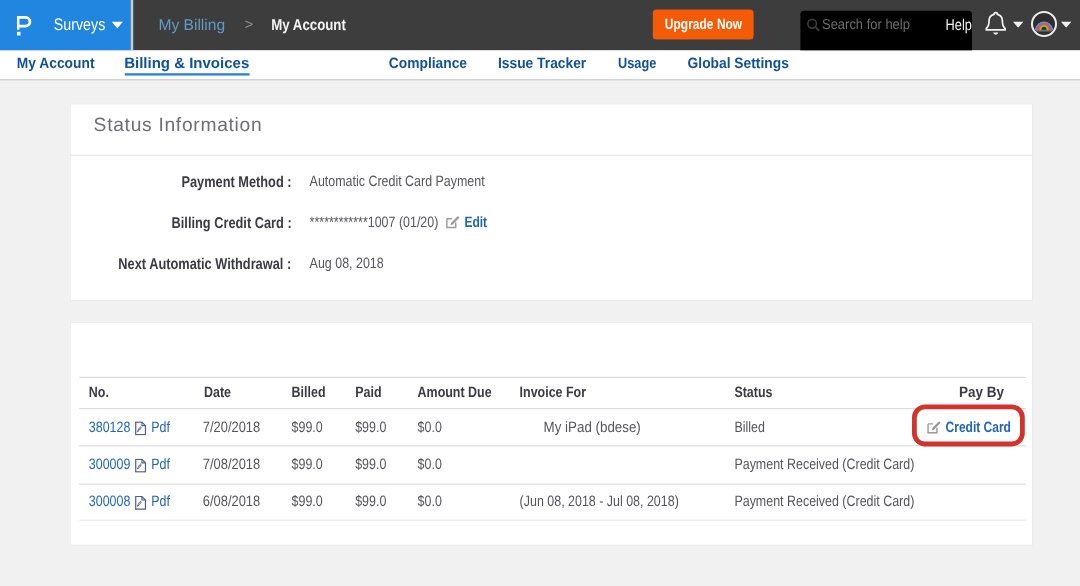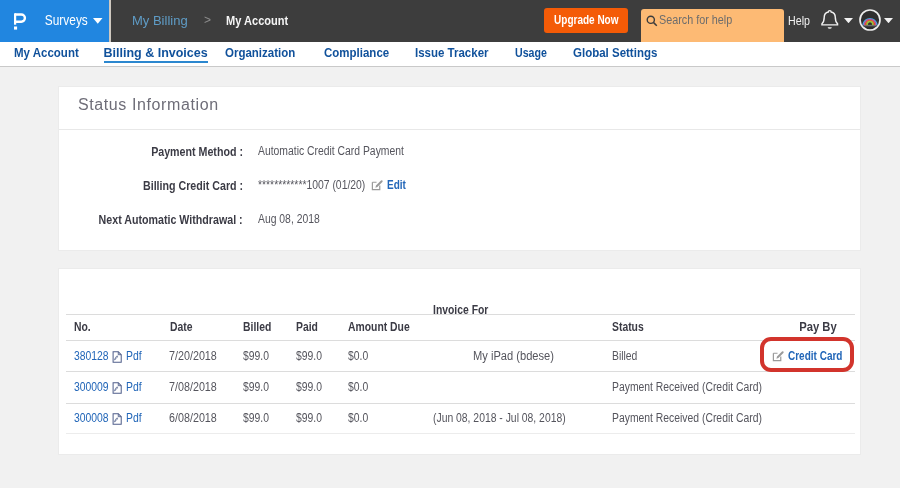--- a/index.html
+++ b/index.html
@@ -10,21 +10,21 @@
 .sxc { display:inline-block; transform:scaleX(.80); transform-origin:50% 50%; white-space:nowrap; }
 
 
 #topbar { position:absolute; left:0; top:0; width:900px; height:41.5px; background:#3d3d3d; }
 #bluebox { position:absolute; left:0; top:0; width:111px; height:41.5px; background:#2186e0; border-right:2px solid #cfc8bf; }
 #surveys { position:absolute; left:41px; top:0; height:41px; line-height:41px; color:#fff; font-size:14px; }
 #crumb-mysurveys { position:absolute; left:132px; top:0; height:41px; line-height:41px; color:#5f9cc6; font-size:13px; }
 #crumb-gt { position:absolute; left:204px; top:0; height:41px; line-height:41px; color:#8d8d8d; font-size:12px; }
 #crumb-myaccount { position:absolute; left:226px; top:0; height:41px; line-height:41px; color:#f5f5f5; font-size:13px; font-weight:bold; }
 #upgrade { position:absolute; left:544px; top:8px; width:84px; height:25px; background:#f45b07; border-radius:3px; color:#fff; font-size:12.5px; font-weight:bold; text-align:center; line-height:25px; }
-#searchbox { position:absolute; left:641px; top:9px; width:143px; height:36px; background:#fdba74; border-radius:3px; }
+#searchbox { position:absolute; left:667px; top:9px; width:143px; height:36px; background:#000000; border-radius:3px; }
 #searchbox > span { position:absolute; left:18px; top:0; line-height:23px; color:#6d6d6d; font-size:12px; }
 #helptxt { position:absolute; left:788px; top:0; height:41px; line-height:41px; color:#f2f2f2; font-size:13px; }
 
 
 #nav { position:absolute; left:0; top:41.5px; width:900px; height:25.5px; background:#fff; border-bottom:1px solid #c9c9c9; }
 #nav a { position:absolute; top:0; height:25px; line-height:23.5px; color:#10519b; font-size:12.5px; font-weight:bold; text-decoration:none; }
 #nav a span { display:inline-block; transform:scaleX(.92); transform-origin:0 50%; white-space:nowrap; }
 #nav a.active span { display:inline; }
 
 
@@ -90,21 +90,20 @@
   </svg>
   <svg width="9" height="5.5" viewBox="0 0 9 5.5" style="position:absolute;left:884px;top:17.5px;">
     <path d="M0 0 L9 0 L4.5 5.2 Z" fill="#f2f2f2"></path>
   </svg>
 </div>
 
 <div id="nav">
   <a style="left:13.5px;"><span>My Account</span></a>
   <a class="active" style="left:103.5px;"><span style="transform:none;">Billing &amp; Invoices</span></a>
   <div style="position:absolute;left:103.5px;top:19.5px;width:104px;height:1.6px;background:#2b87cf;"></div>
-  <a style="left:225px;"><span>Organization</span></a>
   <a style="left:324px;"><span>Compliance</span></a>
   <a style="left:415px;"><span>Issue Tracker</span></a>
   <a style="left:515px;"><span style="transform:scaleX(.85);">Usage</span></a>
   <a style="left:573px;"><span>Global Settings</span></a>
 </div>
 
 <div class="card" id="card1">
   <div id="titlerow"></div>
   <div class="cardtitle" style="top:9px;left:19px;letter-spacing:0.6px;">Status Information</div>
   <div class="blab" style="top:57px;"><span class="sxr">Payment Method :</span></div>
@@ -126,36 +125,36 @@
   <div class="hline" style="top:70.5px;"></div>
   <div class="hline" style="top:102px;"></div>
   <div class="hline" style="top:133.5px;"></div>
   <div class="hline" style="top:164px; background:#ececec;"></div>
 
   <div class="hcell" style="left:15px; top:51px;"><span class="sx">No.</span></div>
   <div class="hcell" style="left:111px; top:51px;"><span class="sx">Date</span></div>
   <div class="hcell" style="left:184px; top:51px;"><span class="sx">Billed</span></div>
   <div class="hcell" style="left:237px; top:51px;"><span class="sx">Paid</span></div>
   <div class="hcell" style="left:289px; top:51px;"><span class="sx">Amount Due</span></div>
-  <div class="hcell" style="left:374px; top:34px;"><span class="sx">Invoice For</span></div>
+  <div class="hcell" style="left:374px; top:51px;"><span class="sx">Invoice For</span></div>
   <div class="hcell" style="left:553px; top:51px;"><span class="sx">Status</span></div>
   <div class="hcell" style="right:23px; top:51px;"><span class="sxr" style="transform:scaleX(.9);">Pay By</span></div>
 
   <div class="cell" style="left:15px; top:80px;"><a class="link sx">380128</a></div>
   <svg width="10.5" height="12" viewBox="0 0 11 13" style="position:absolute;left:53px;top:81.5px;">
       <path d="M1 .8 h5.6 l3.2 3.2 v8.2 h-8.8 Z" fill="none" stroke="#4f5e8a" stroke-width="1.1"></path>
       <path d="M6.6 .8 v3.2 h3.2" fill="none" stroke="#4f5e8a" stroke-width="1"></path>
       <path d="M2.6 9.6 c0.6-1.8 1.4-3.6 2.8-4.4 c1 0.2 0.4 1.8-2.8 4.4 Z" fill="none" stroke="#4f5e8a" stroke-width="0.9"></path>
     </svg>
   <div class="cell" style="left:67px; top:80px;"><a class="link sx">Pdf</a></div>
   <div class="cell" style="left:110px; top:80px;"><span class="sx" style="transform:scaleX(.86);">7/20/2018</span></div>
   <div class="cell" style="left:184px; top:80px;"><span class="sx">$99.0</span></div>
   <div class="cell" style="left:237px; top:80px;"><span class="sx">$99.0</span></div>
   <div class="cell" style="left:289px; top:80px;"><span class="sx">$0.0</span></div>
-  <div class="cell" style="left:378px; top:80px;padding-left:36px;"><span class="sx" style="transform:scaleX(.89);">My iPad (bdese)</span></div>
+  <div class="cell" style="left:358px; top:80px;padding-left:36px;"><span class="sx" style="transform:scaleX(.89);">My iPad (bdese)</span></div>
   <div class="cell" style="left:553px; top:80px;"><span class="sx">Billed</span></div>
   <svg width="12" height="12" viewBox="0 0 13 13" style="position:absolute;left:713px;top:81px;">
     <path d="M1.5 3.5 h4.5 M1.5 3.5 v8 h8 v-4.5" fill="none" stroke="#9a9a9a" stroke-width="1.3"></path>
     <path d="M4.8 9.4 l0.6-2.3 L10.8 1.7 a0.85 0.85 0 0 1 1.5 1.5 L6.9 8.7 Z" fill="#9a9a9a"></path>
   </svg>
   <a class="link" style="position:absolute;left:729px;top:80px;font-size:12.5px;font-weight:bold;line-height:15px;"><span class="sx" style="transform:scaleX(.8);">Credit Card</span></a>
 
   <div class="cell" style="left:15px; top:111px;"><a class="link sx">300009</a></div>
   <svg width="10.5" height="12" viewBox="0 0 11 13" style="position:absolute;left:53px;top:112.5px;">
       <path d="M1 .8 h5.6 l3.2 3.2 v8.2 h-8.8 Z" fill="none" stroke="#4f5e8a" stroke-width="1.1"></path>

